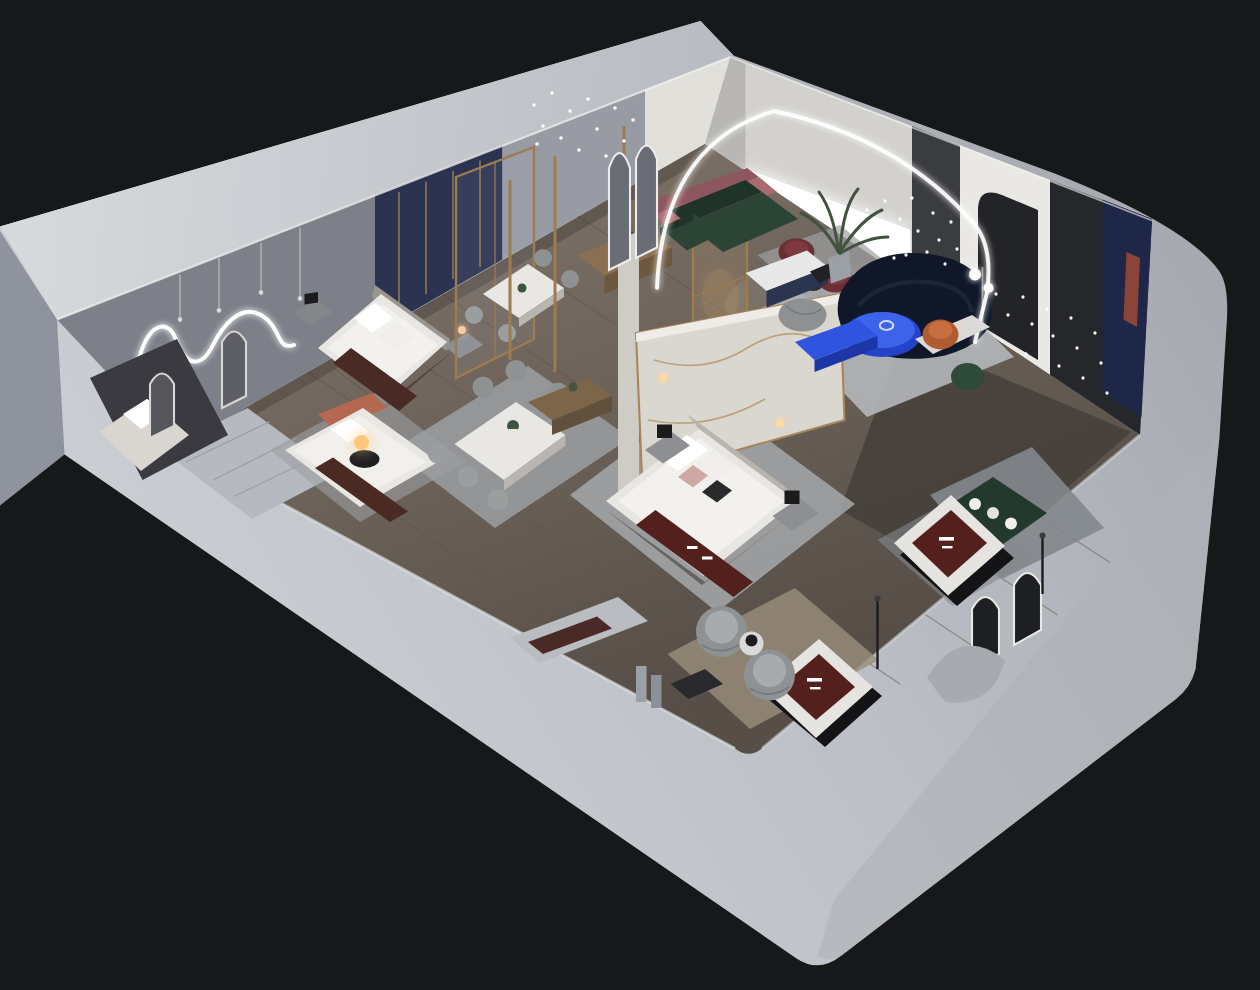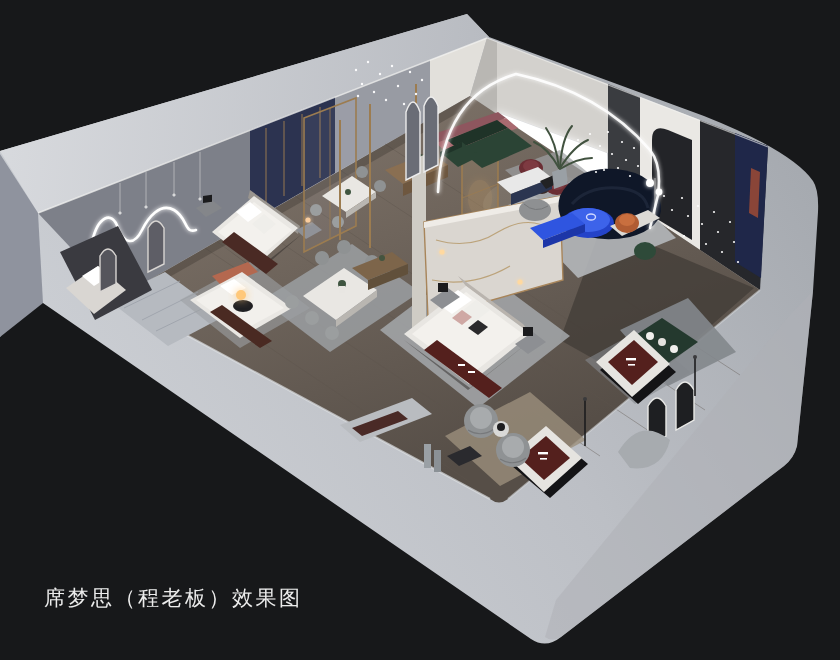--- a/index.html
+++ b/index.html
@@ -402,14 +402,13 @@
     <g stroke="#1c1c1e" stroke-width="1.6">
       <line x1="585" y1="400" x2="585" y2="446"></line>
           <line x1="695" y1="358" x2="695" y2="396"></line>
     </g>
     <circle cx="585" cy="399" r="2" fill="#3a3a3c"></circle>
         <circle cx="695" cy="357" r="2" fill="#3a3a3c"></circle>
   </g>
 
 </svg>
 
-<div class="caption">席梦思（程老板）效果图</div>
 </div>
 
 </body></html>

